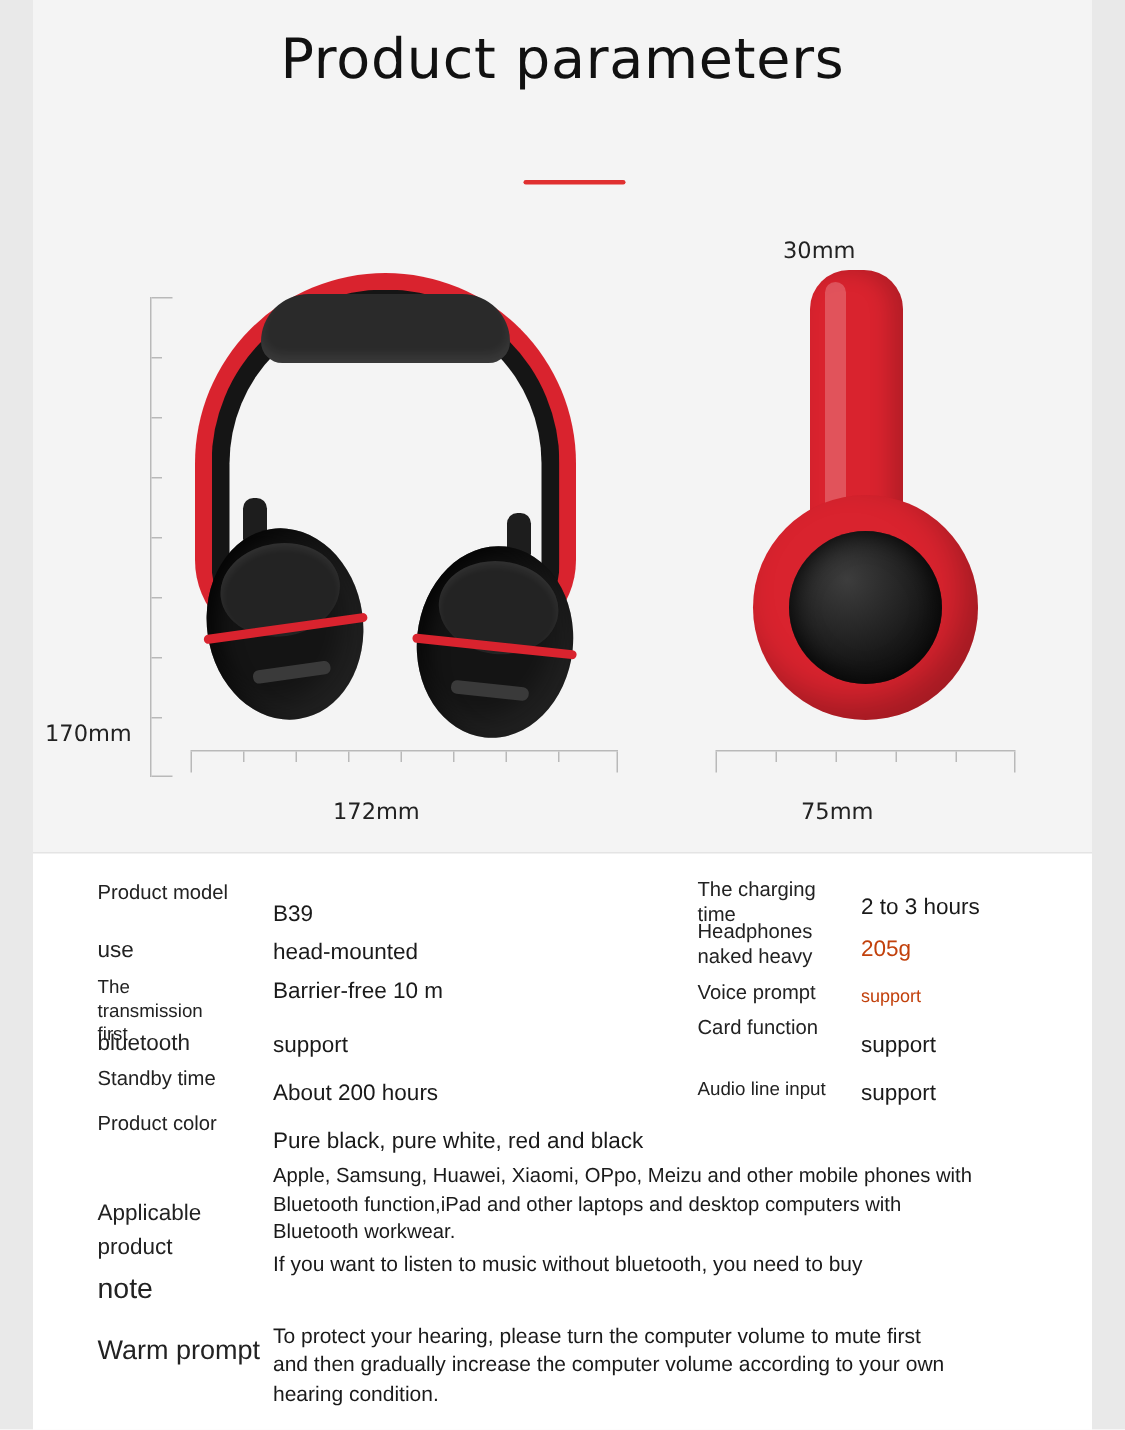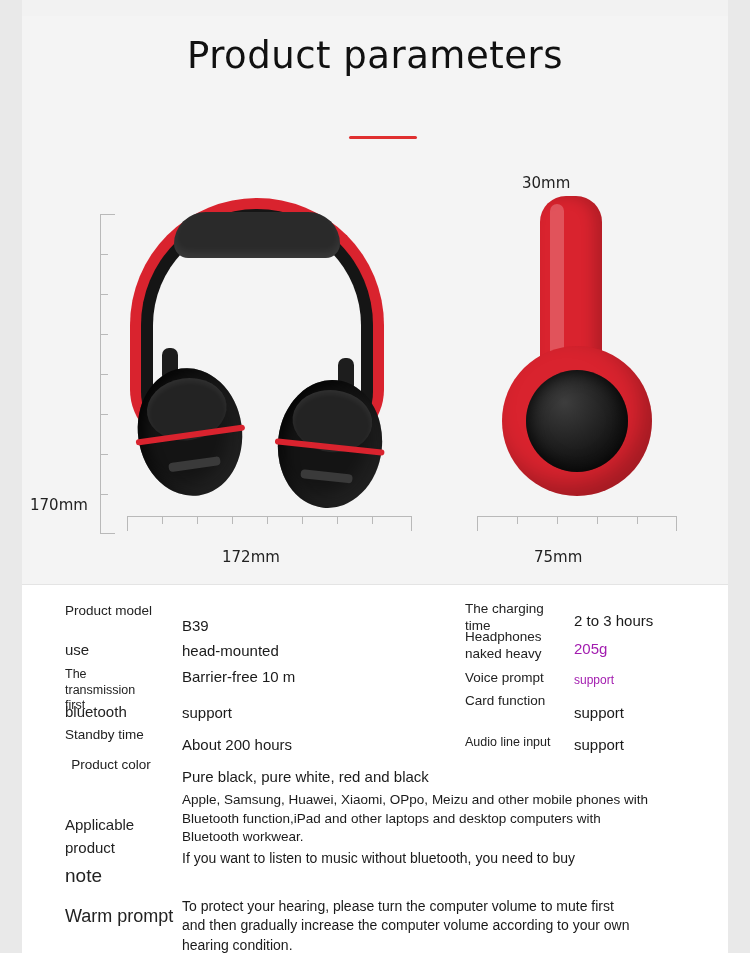--- a/index.html
+++ b/index.html
@@ -29,21 +29,21 @@
     width: 22px;
     height: 953px;
     background: #e9e9e9;
   }
   .edge.left { left: 0; }
   .edge.right { right: 0; }
 
   .sheet {
     position: absolute;
     left: 22px;
-    top: 16px;
+    top: 0;
     width: 706px;
     height: 864px;
     background: #f4f4f4;
   }
 
   
   .title {
     position: absolute;
     left: 0;
     top: 18px;
@@ -276,21 +276,21 @@
     color: #222;
     line-height: 1.25;
   }
   .spec-key.big { font-size: 15px; }
   .spec-val {
     font-size: 15px;
     color: #1a1a1a;
     line-height: 1.3;
   }
   .spec-val.small { font-size: 12px; }
-  .spec-val.gray { color: #a21caf; }
+  .spec-val.gray { color: #c2410c; }
 
   .col-l-key { position: absolute; left: 43px; width: 92px; }
   .col-l-val { position: absolute; left: 160px; width: 280px; }
   .col-r-key { position: absolute; left: 443px; width: 96px; }
   .col-r-val { position: absolute; left: 552px; width: 150px; }
 
   .wide-val { position: absolute; left: 160px; width: 535px; }
   .wide-key { position: absolute; left: 43px; width: 110px; }
 
   .note-line { font-size: 14px; line-height: 1.38; color: #1a1a1a; }
@@ -399,21 +399,21 @@
 
       <div class="spec-key col-r-key" style="top:108px;">Card function</div>
       <div class="spec-val col-r-val" style="top:118px;">support</div>
 
       <div class="spec-key col-l-key" style="top:142px;">Standby time</div>
       <div class="spec-val col-l-val" style="top:150px;">About 200 hours</div>
 
       <div class="spec-key col-r-key" style="top:150px; font-size:12.5px;">Audio line input</div>
       <div class="spec-val col-r-val" style="top:150px;">support</div>
 
-      <div class="spec-key col-l-key" style="top:172px;text-align:center;">Product color</div>
+      <div class="spec-key col-l-key" style="top:172px;">Product color</div>
       <div class="spec-val wide-val" style="top:182px;">Pure black, pure white, red and black</div>
 
       <div class="spec-key wide-key" style="top:228px; font-size:15px; line-height:1.55;">Applicable product</div>
       <div class="wide-val" style="top:206px;">
         <div class="note-small">Apple, Samsung, Huawei, Xiaomi, OPpo, Meizu and other mobile phones with</div>
         <div class="note-small"> Bluetooth function,iPad and other laptops and desktop computers with</div>
         <div class="note-small">Bluetooth workwear.</div>
       </div>
 
       <div class="spec-key wide-key" style="top:279px; font-size:19px;">note</div>

